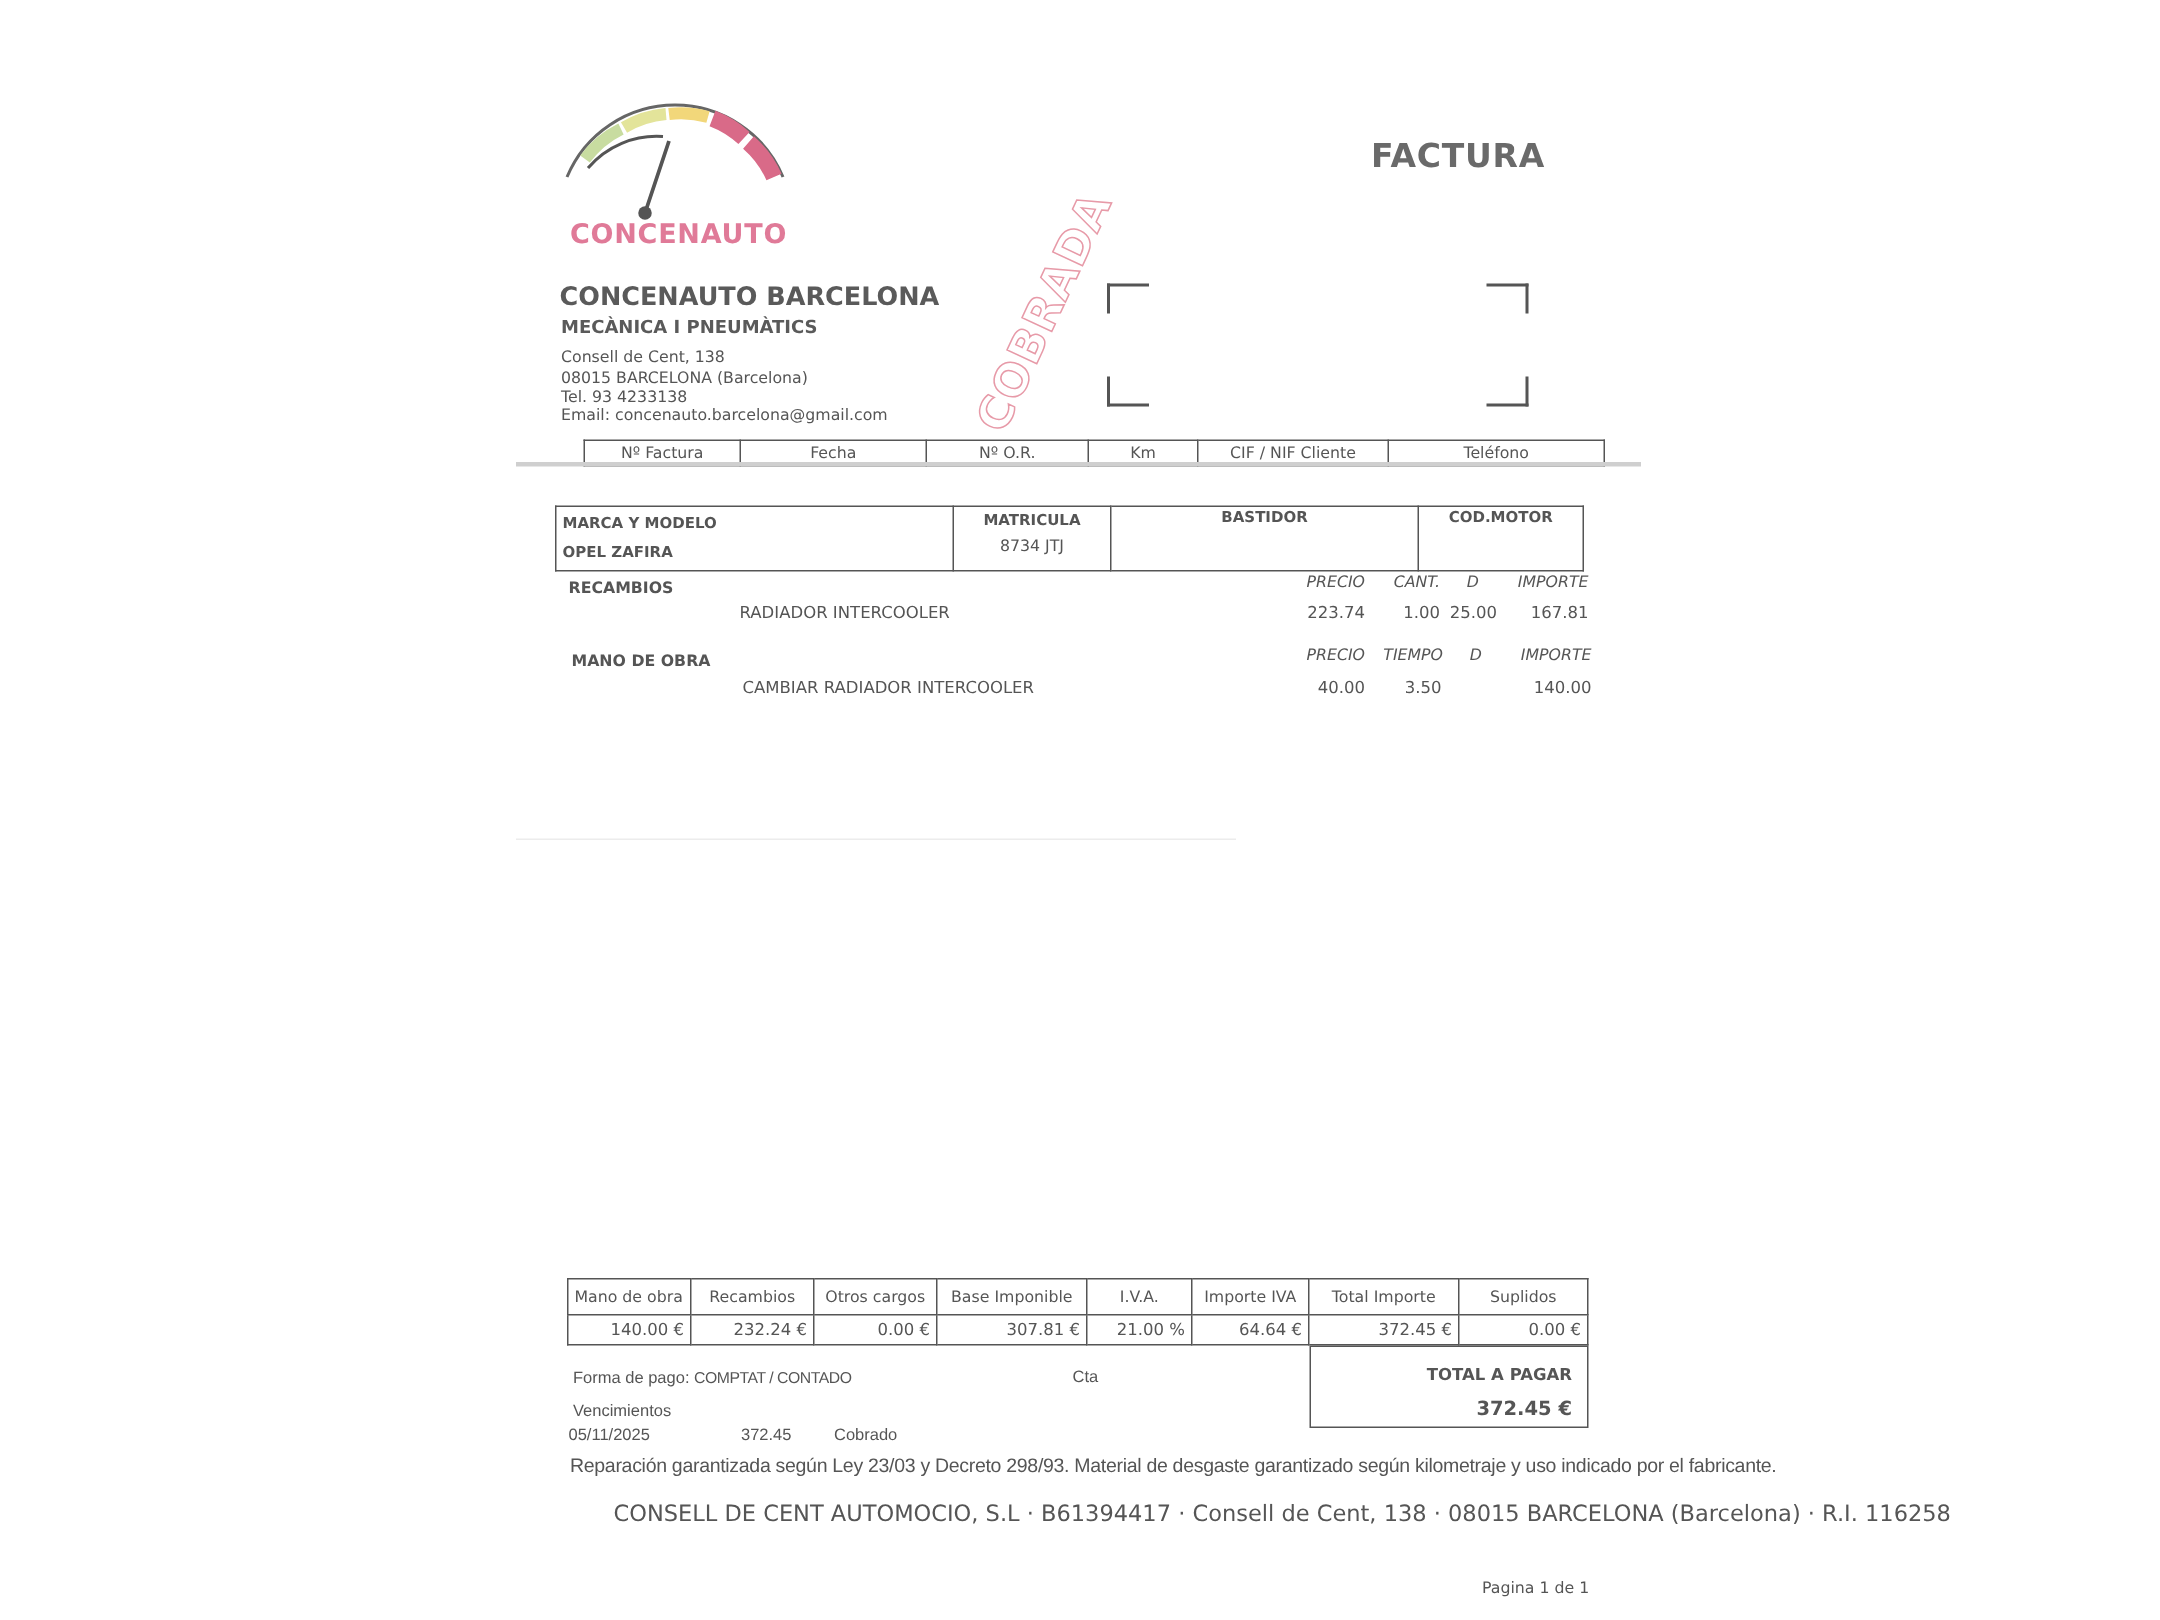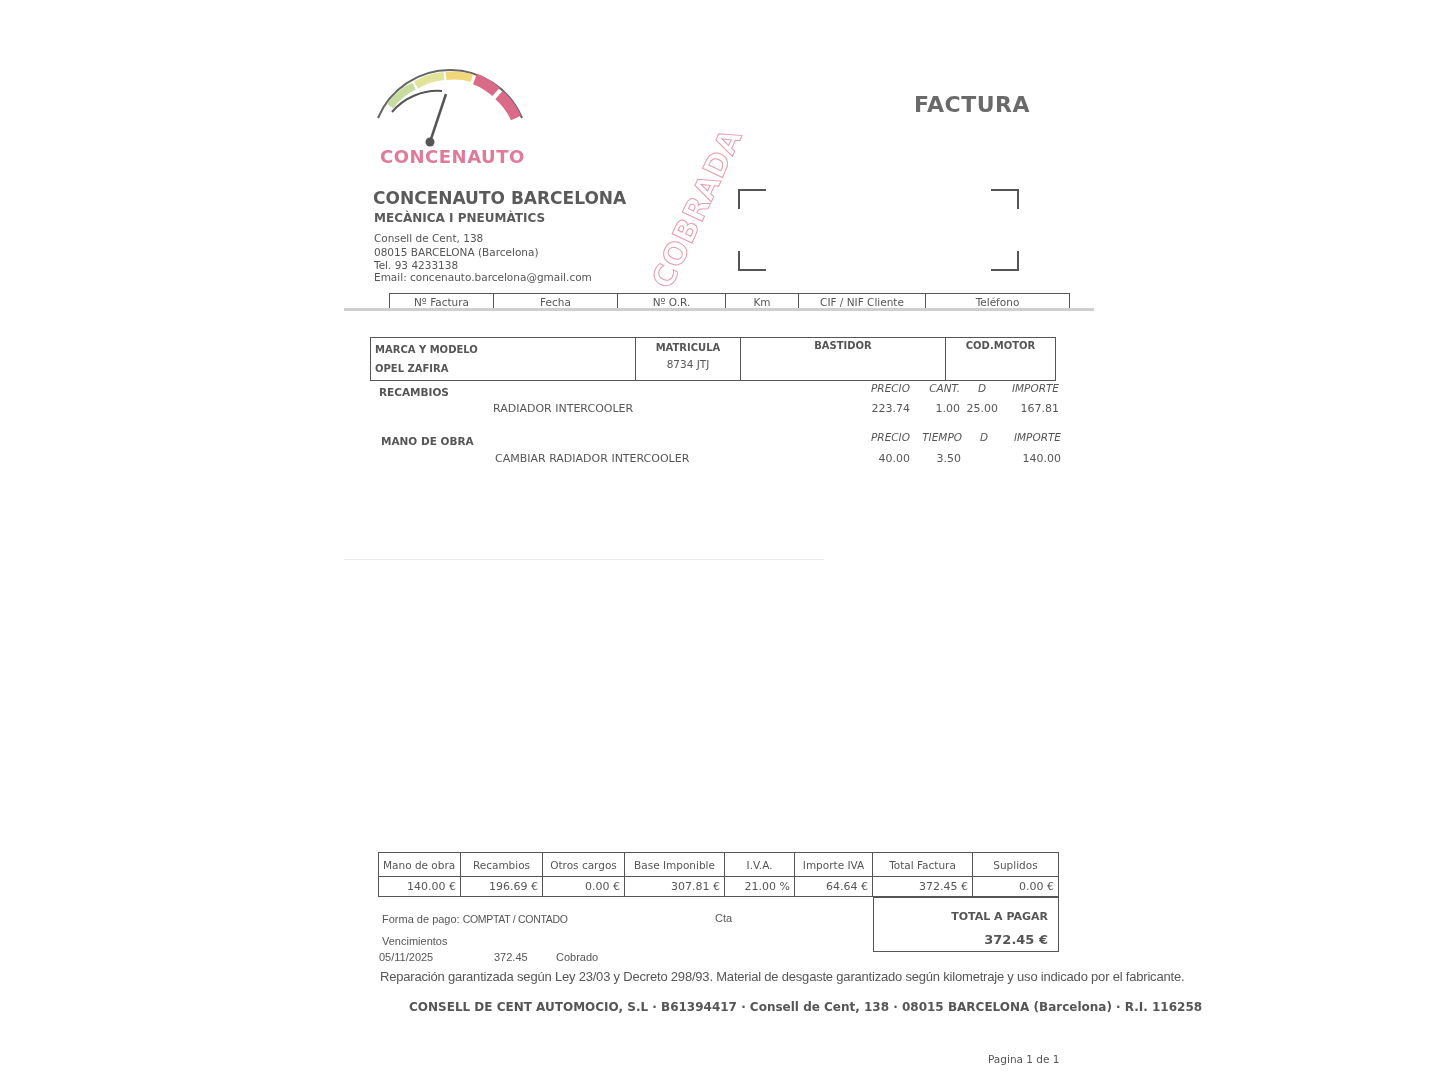--- a/index.html
+++ b/index.html
@@ -47,21 +47,21 @@
     .t3 td { border: 1.5px solid #555; padding: 2px 4px; }
     .t3 tr.h td { text-align: center; height: 24px; }
     .t3 tr.v td { text-align: right; height: 20px; font-size: 11px; }
 
     .total-box { left: 873px; top: 897px; width: 186px; height: 55px; border: 1.5px solid #555; }
     .total-label { position: absolute; right: 10px; top: 12px; font-weight: bold; font-size: 11px; color: #555; }
     .total-value { position: absolute; right: 10px; top: 34px; font-weight: bold; font-size: 13px; color: #555; }
 
     .pay { font-family: "Liberation Sans", sans-serif; font-size: 11px; color: #555; }
     .legal { left: 380px; top: 969px; font-family: "Liberation Sans", sans-serif; font-size: 13px; color: #555; letter-spacing: -0.2px; }
-    .footer { left: 409px; top: 1000px; font-size: 12px; color: #555; font-weight: bold; }
+    .footer { left: 409px; top: 1000px; font-size: 15px; color: #555; }
     .pagenum { left: 988px; top: 1053px; font-size: 10.5px; color: #555; }
   </style>
 </head>
 <body>
 
 <div class="abs logo">
   <svg width="160" height="85" viewBox="0 0 160 85" style="position:absolute;left:0;top:0;">
     <path d="M6 52 A78 78 0 0 1 150 52" fill="none" stroke="#666" stroke-width="2"></path>
     <path d="M18 40 A66 66 0 0 1 42 20" fill="none" stroke="#c8dca0" stroke-width="8"></path>
     <path d="M44 19 A66 66 0 0 1 72 10" fill="none" stroke="#e3e49a" stroke-width="8"></path>
@@ -163,26 +163,26 @@
 
 <table class="t3">
   <tbody>
       <tr class="h">
     <td style="width:82px; text-align:left;">Mano de obra</td>
     <td style="width:82px;">Recambios</td>
     <td style="width:82px;">Otros cargos</td>
     <td style="width:100px;">Base Imponible</td>
     <td style="width:70px;">I.V.A.</td>
     <td style="width:78px;">Importe IVA</td>
-    <td style="width:100px;">Total Factura</td>
+    <td style="width:100px;">Total Importe</td>
     <td>Suplidos</td>
   </tr>
   <tr class="v">
     <td>140.00 €</td>
-    <td>196.69 €</td>
+    <td>232.24 €</td>
     <td>0.00 €</td>
     <td>307.81 €</td>
     <td>21.00 %</td>
     <td>64.64 €</td>
     <td>372.45 €</td>
     <td>0.00 €</td>
   </tr>
 </tbody>
   </table>
 

